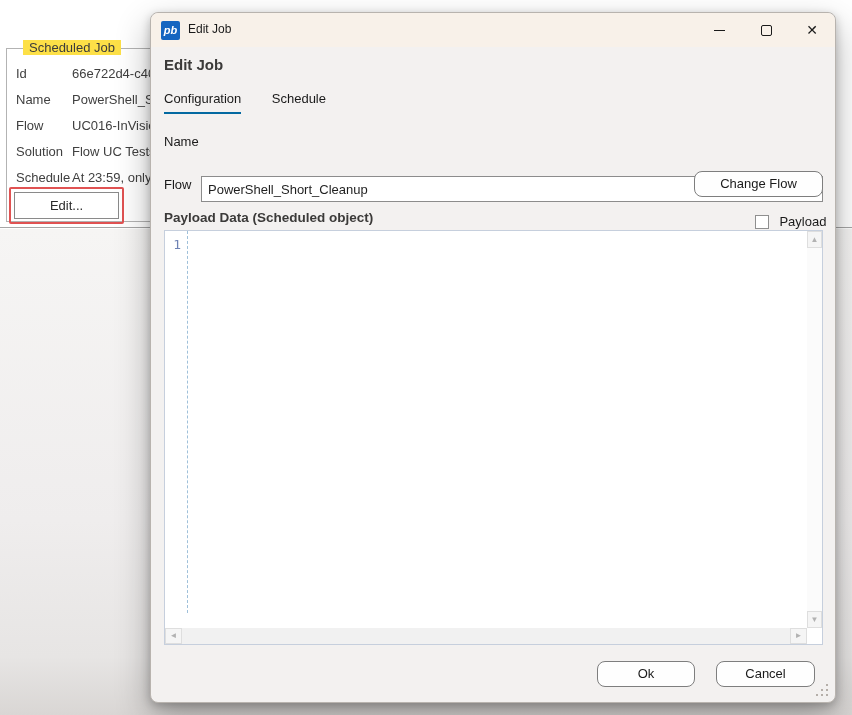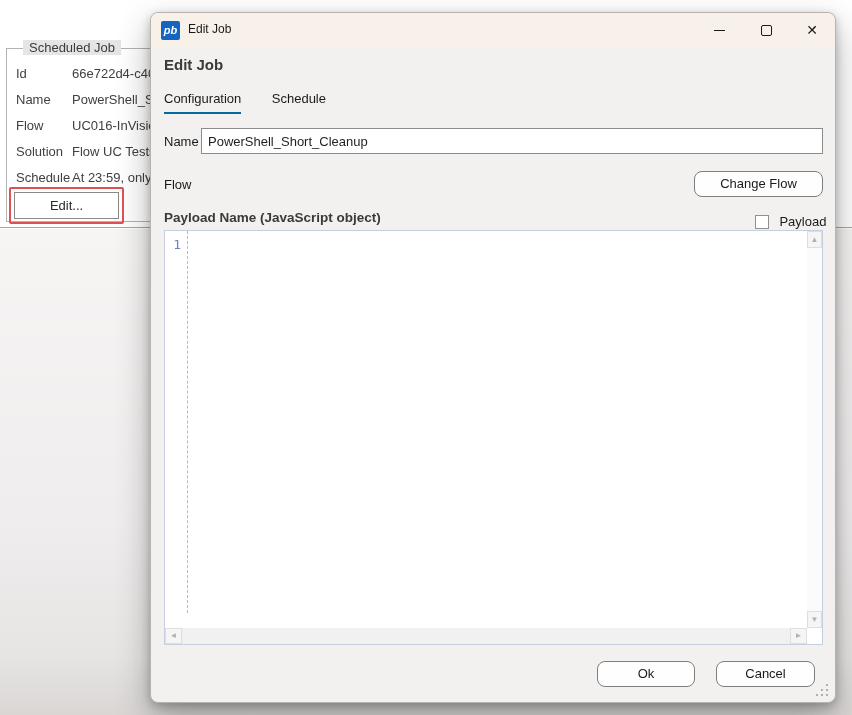--- a/index.html
+++ b/index.html
@@ -6,21 +6,21 @@
   html,body { width:852px; height:715px; overflow:hidden; }
   body { font-family:"Liberation Sans", sans-serif; }
   #screen { position:relative; width:852px; height:715px; background:#ffffff; overflow:hidden; }
 
   
   .bg-top-panel { position:absolute; left:0; top:0; width:852px; height:228px; background:#ffffff; border-bottom:1px solid #a6a6a6; }
   .bg-bottom { position:absolute; left:0; top:229px; width:852px; height:486px;
                background:linear-gradient(180deg,#f6f5f4 0%,#efeded 60%,#e7e5e4 88%,#d9d6d4 100%); }
 
   .groupbox { position:absolute; left:6px; top:48px; width:420px; height:174px; border:1px solid #b3b3b3; }
-  .groupbox-legend { position:absolute; left:16px; top:-9px; background:#e5e5e5; padding:0 6px; font-size:13px; color:#3b3b3b; }
+  .groupbox-legend { position:absolute; left:16px; top:-9px; background:#fde047; padding:0 6px; font-size:13px; color:#3b3b3b; }
 
   .bg-field-row { position:absolute; left:16px; width:400px; height:17px; font-size:13px; color:#404040; }
   .bg-field-label { position:absolute; left:0; top:0; }
   .bg-field-value { position:absolute; left:56px; top:0; white-space:nowrap; }
 
   .edit-highlight { position:absolute; left:9px; top:187px; width:115px; height:37px; border:2px solid #e05252; border-radius:2px; }
   .bg-edit-btn { position:absolute; left:14px; top:192px; width:105px; height:27px; background:#ffffff; border:1px solid #8a8a8a;
                  font-size:13px; color:#2b2b2b; text-align:center; line-height:25px; cursor:default; }
 
   
@@ -40,21 +40,21 @@
   .close-glyph { font-size:14px; color:#1a1a1a; line-height:34px; }
 
   .dlg-heading { position:absolute; left:13px; top:43px; font-size:15px; font-weight:bold; color:#3b3a39; }
 
   .tabs { position:absolute; left:13px; top:76px; height:30px; }
   .tab { display:inline-block; font-size:13px; color:#1a1a1a; padding-bottom:6px; margin-right:26px; cursor:default; }
   .tab.active { border-bottom:2px solid #0369a1; }
 
   .row-label { position:absolute; font-size:13px; color:#1a1a1a; }
   .text-input { position:absolute; height:26px; border:1px solid #8c8c8c; background:#ffffff; font-family:"Liberation Sans",sans-serif;
-                font-size:13px; color:#1f1f1f; padding:0 6px; outline:none; }
+                font-size:13px; color:#1f1f1f; padding:0 6px; outline:none;margin-top:48px; }
   .text-input.disabled { background:#ececec; border-color:#9a9a9a; color:#4a4a4a; }
 
   .dlg-btn { position:absolute; background:#fefefe; border:1px solid #7e7e7e; border-radius:8px; font-size:13px; color:#1a1a1a;
              text-align:center; cursor:default; font-family:"Liberation Sans",sans-serif; }
 
   .payload-label { position:absolute; left:13px; top:197px; font-size:13.5px; font-weight:bold; color:#3b3a39; }
   .snippets-wrap { position:absolute; left:604px; top:199px; height:16px; }
   .snippets-box { display:inline-block; width:14px; height:14px; border:1px solid #8f8f8f; background:#ffffff; vertical-align:middle; }
   .snippets-label { display:inline-block; margin-left:6px; font-size:13px; color:#1a1a1a; vertical-align:middle; }
 
@@ -138,21 +138,21 @@
       <span class="tab active">Configuration</span>
       <span class="tab">Schedule</span>
     </div>
 
     <span class="row-label" style="left:13px; top:121px">Name</span>
     <input class="text-input" style="left: 50px; top: 115px; width: 622px;" type="text" value="PowerShell_Short_Cleanup">
 
     <span class="row-label" style="left:13px; top:164px">Flow</span>
     <div class="dlg-btn" style="left:543px; top:158px; width:129px; height:26px; line-height:24px;">Change Flow</div>
 
-    <div class="payload-label">Payload Name (JavaScript object)</div>
+    <div class="payload-label">Payload Data (Scheduled object)</div>
     <div class="snippets-wrap">
       <span class="snippets-box"></span>
       <span class="snippets-label">Payload</span>
     </div>
 
     <div class="editor">
       <div class="gutter">
         <span class="line-number">1</span>
       </div>
 

